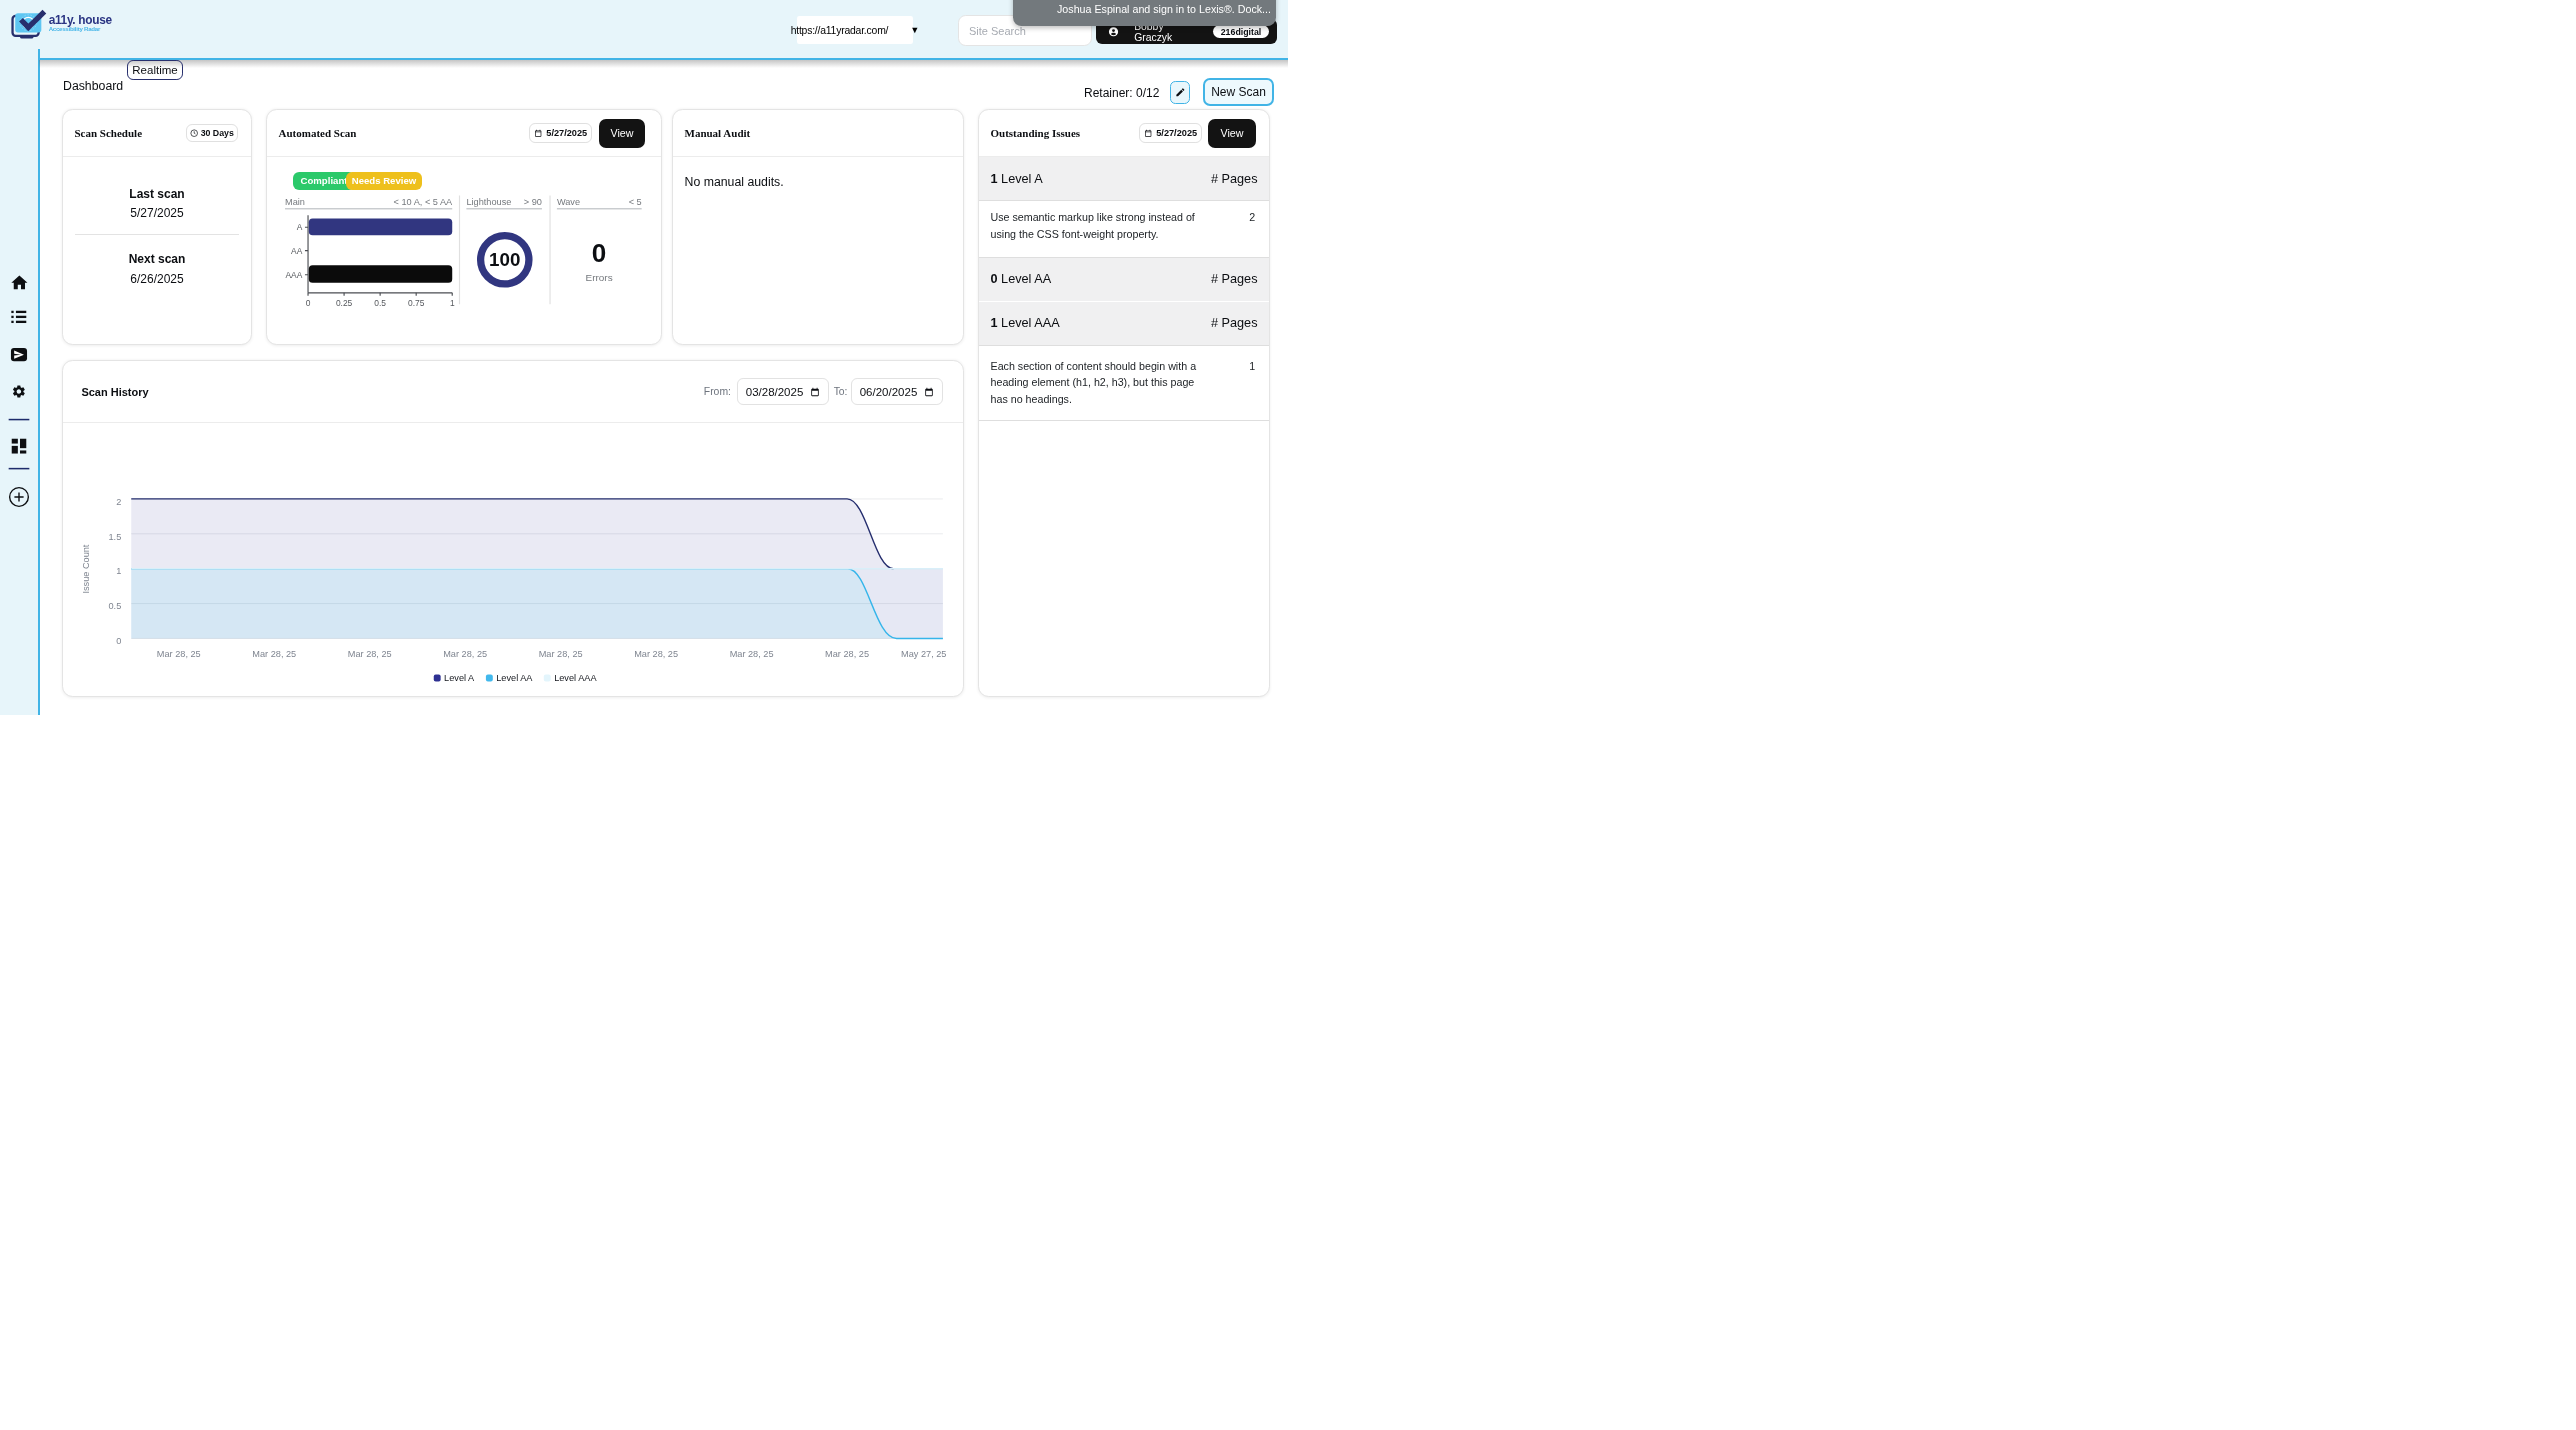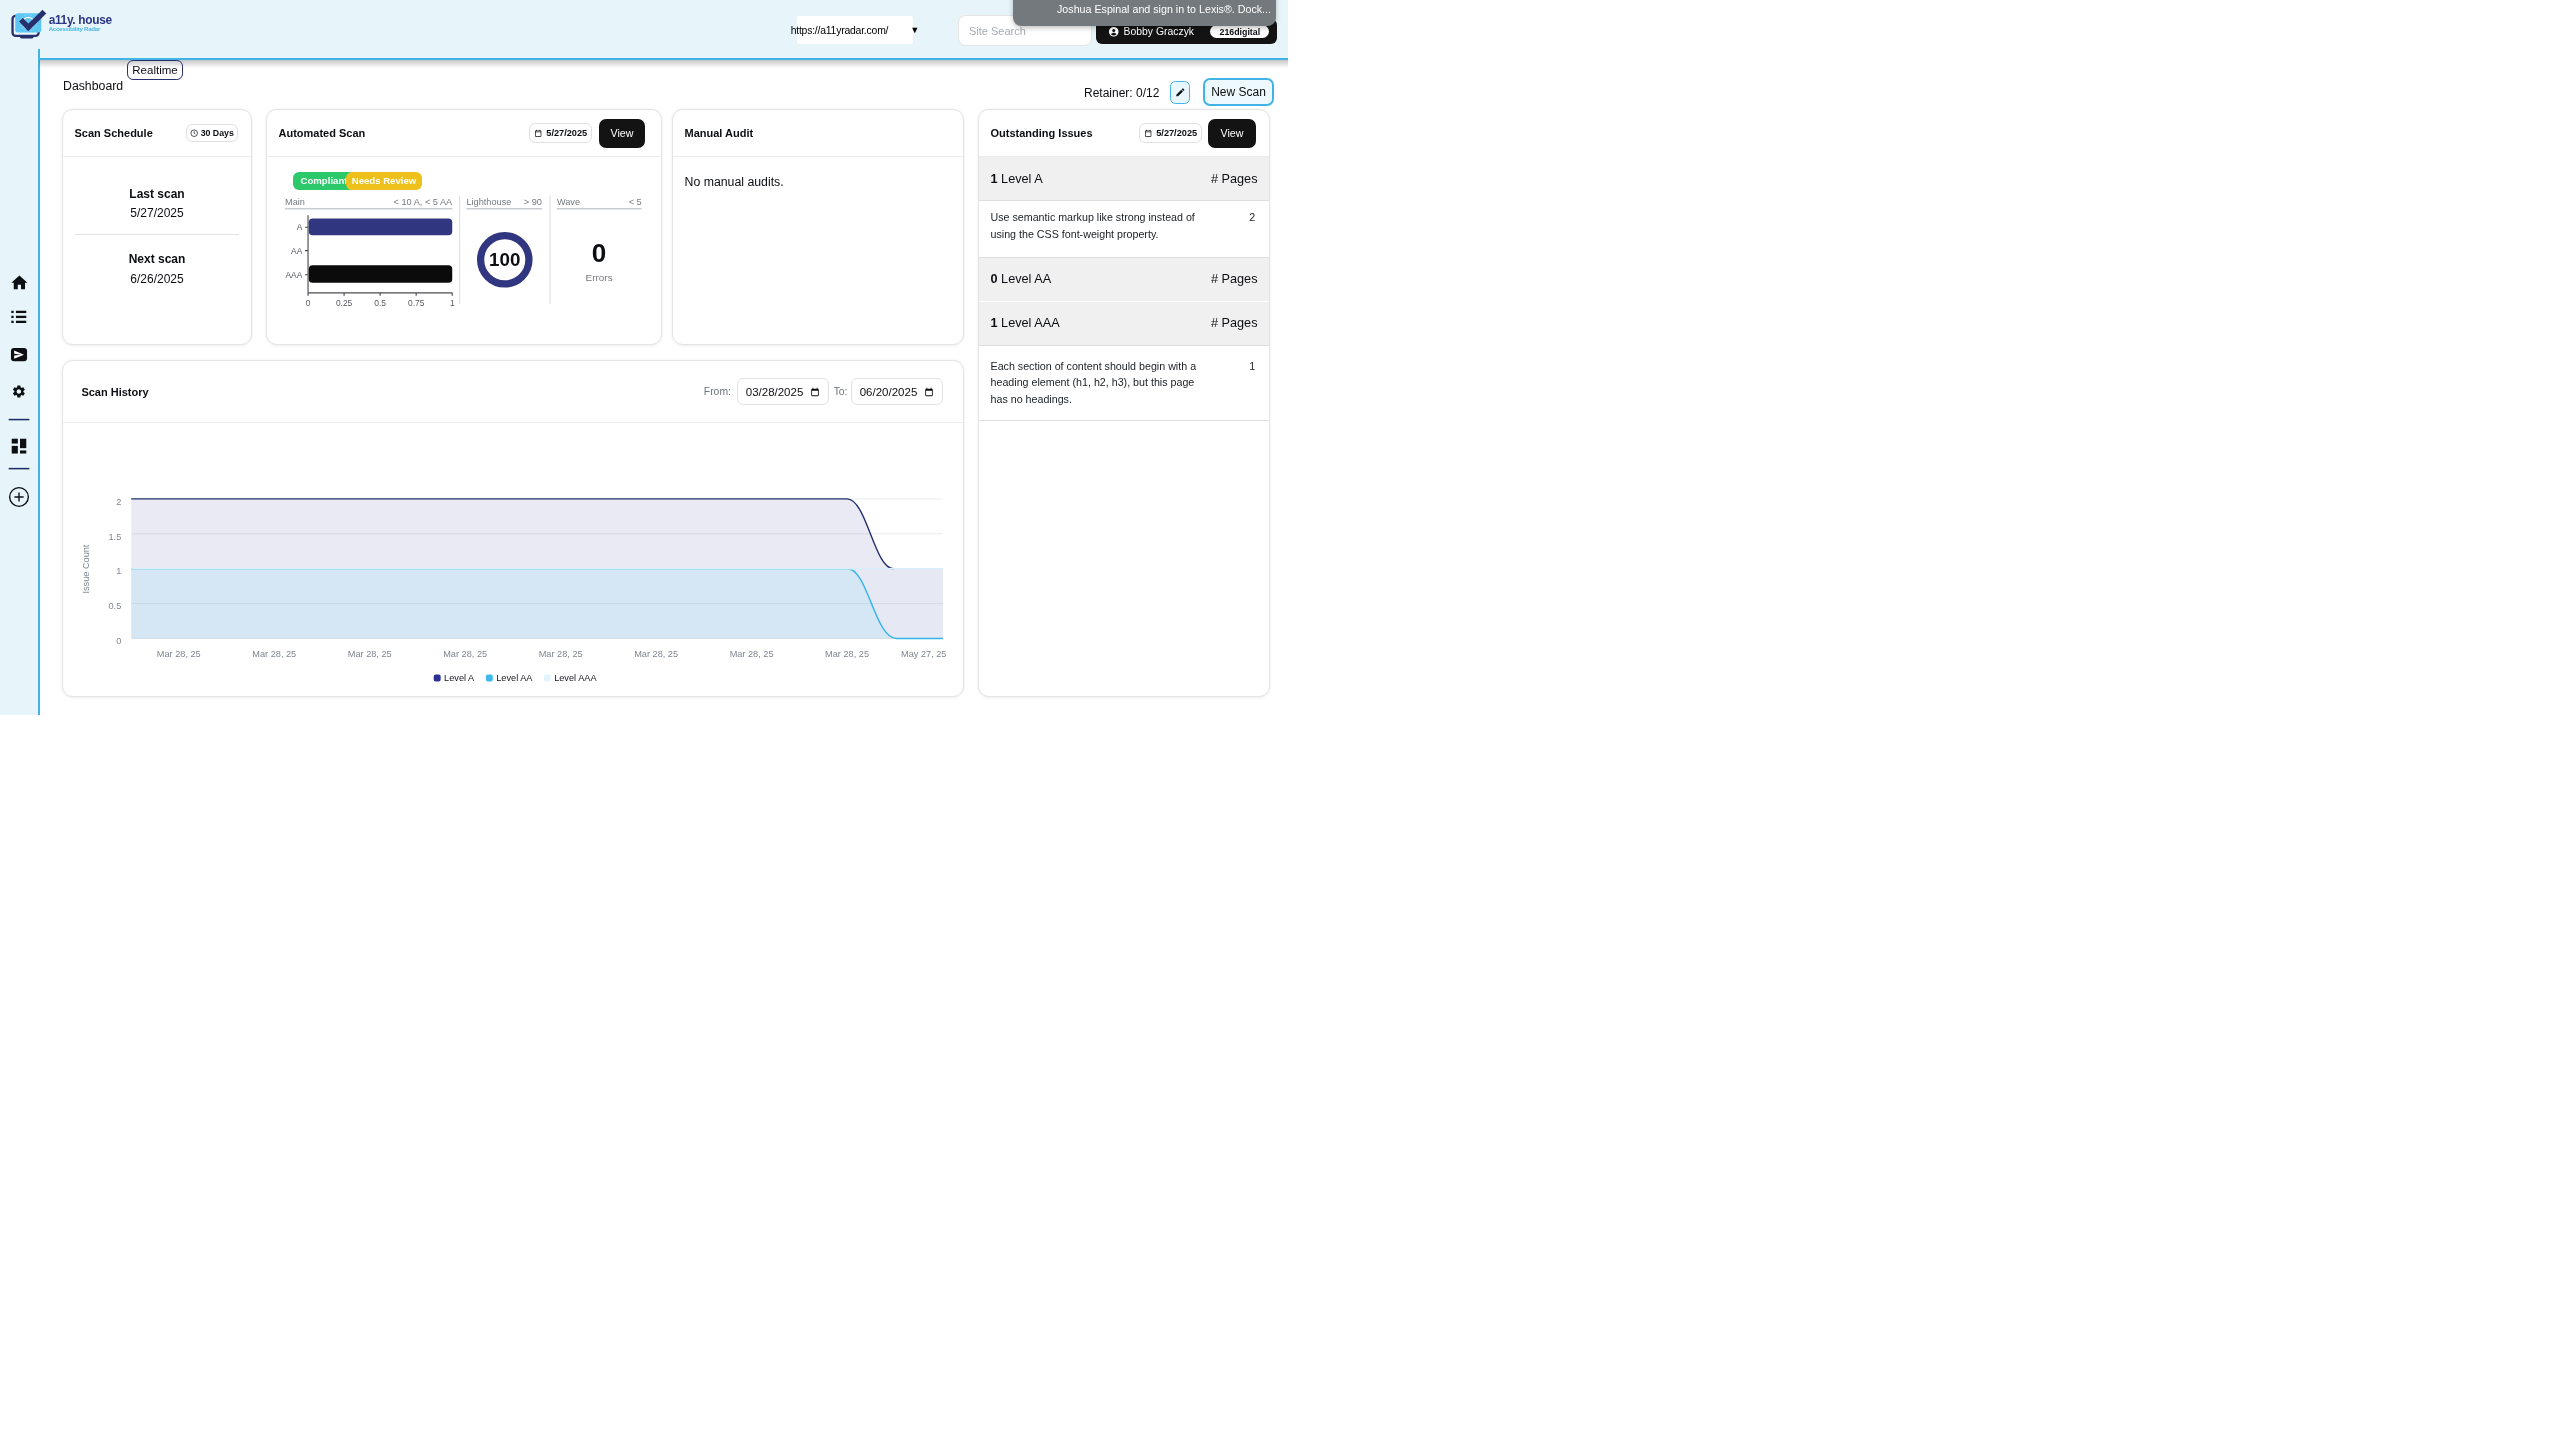--- a/index.html
+++ b/index.html
@@ -8,21 +8,21 @@
 .abs { position:absolute; }
 
 .topbg { left:0; top:0; width:1288px; height:58px; background:#e7f5fa; }
 .side  { left:0; top:0; width:38px; height:715px; background:#e7f5fa; }
 .vline { left:38px; top:49px; width:1.5px; height:666px; background:#41b4e6; }
 .hline { left:39px; top:58px; right:0; height:2.3px; background:#41b4e6; }
 .topshadow { left:39px; top:60px; right:0; height:7.7px; background:linear-gradient(to bottom, rgba(110,110,110,.4), rgba(120,120,120,0)); }
 
 .card { position:absolute; background:#fff; border:0.8px solid #e4e4e4; border-radius:10.7px; box-shadow:0 0.8px 3.1px rgba(0,0,0,.07); }
 .chead { height:47px; display:flex; align-items:center; padding:0 13px 0 11.5px; border-bottom:0.8px solid #ececec; }
-.ctitle { font-size:11px; font-weight:bold; color:#0c0e12; }
+.ctitle { font-size:11px; font-weight:bold; color:#0c0e12;font-family:Liberation Serif, serif; }
 .pill { display:inline-flex; align-items:center; gap:3.8px; border:0.8px solid #e0e0e0; border-radius:6.1px; background:#fff; font-weight:bold; font-size:9.2px; color:#0c0e12; }
 .btn-dark { background:#131313; color:#fff; border-radius:7px; font-size:10.7px; display:inline-flex; align-items:center; justify-content:center; }
 .datebox { margin-left:3.5px; width:92px; height:27px; border:1.5px solid #e2e2e2; border-radius:6.1px; display:flex; align-items:center; justify-content:center; gap:7px; font-size:11.5px; color:#0c0e12; }
 .band { height:44px; background:#f0f0f1; border-bottom:0.8px solid #dedede; display:flex; align-items:center; padding:0 11.5px; font-size:12.7px; color:#0c0e12; }
 </style>
 </head>
 <body>
 <div class="abs topbg"></div>
 <div class="abs side"></div>
 <div class="abs vline"></div>
@@ -40,21 +40,21 @@
   <text x="49" y="28.3" font-family="Liberation Sans, sans-serif" font-size="8" font-weight="bold" fill="#47b6e8" letter-spacing="-0.35">Accessibility Radar</text>
 </svg>
 
 <div class="abs" style="left:797px;top:16px;width:116px;height:28px;background:#fff;border-radius:2.3px;display:flex;align-items:center;justify-content:center;gap:22px;font-size:10.4px;letter-spacing:-0.2px;color:#000;">
   <span>https://a11yradar.com/</span>
   <span style="font-size:9.2px;letter-spacing:0;">▼</span>
 </div>
 
 <div class="abs" style="left:958px;top:15.3px;width:134px;height:31px;background:#fff;border:1.5px solid #e4e4e4;border-radius:7.7px;display:flex;align-items:center;padding-left:10px;font-size:11px;color:#a7abb2;">Site Search</div>
 
-<div class="abs" style="left:1096px;top:19px;width:181px;height:25px;background:#131313;border-radius:6.1px;display:flex;align-items:center;padding:0 7.7px 0 12.3px;">
+<div class="abs" style="left:1096px;top:19px;width:181px;height:25px;background:#131313;border-radius:6.1px;display:flex;align-items:center;padding:0 7.7px 0 12.3px;gap:11px;">
   <svg width="11.5" height="11.5" viewBox="0 0 24 24" fill="#fff">
       <path d="M12 2a10 10 0 1 0 0 20 10 10 0 0 0 0-20zm0 4.3a3.2 3.2 0 1 1 0 6.4 3.2 3.2 0 0 1 0-6.4zm0 13.4a7.6 7.6 0 0 1-5.8-2.7c1.3-1.9 3.5-3 5.8-3s4.5 1.1 5.8 3A7.6 7.6 0 0 1 12 19.7z"></path>
     </svg>
   <span style="color:#fff;font-size:10.4px;margin-left:3.8px;">Bobby Graczyk</span>
   <span style="margin-left:auto;background:#fff;color:#0c0e12;font-weight:bold;border-radius:7px;width:59px;height:13px;font-size:8.8px;display:inline-flex;align-items:center;justify-content:center;">216digital</span>
 </div>
 
 <div class="abs" style="left:1013px;top:-18px;width:263px;height:44px;background:#73797d;border-radius:0 0 8.4px 8.4px;box-shadow:0 1.5px 5.4px rgba(0,0,0,.25);overflow:hidden;color:#fff;font-size:10.7px;">
   <div class="abs" style="left:40px;top:6.1px;white-space:nowrap;">in this browser, sign out of your account as</div>
   <div class="abs" style="left:44px;top:21px;white-space:nowrap;">Joshua Espinal and sign in to Lexis®. Dock...</div>

